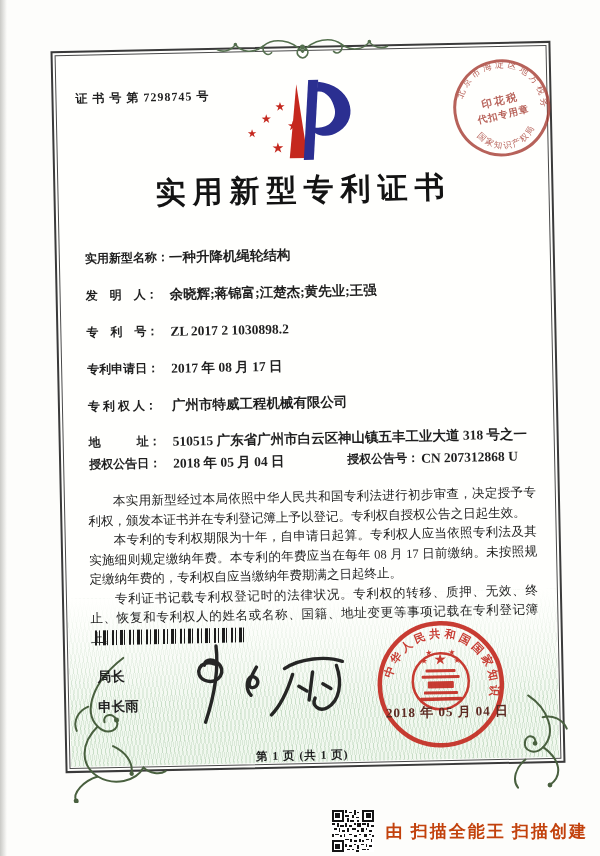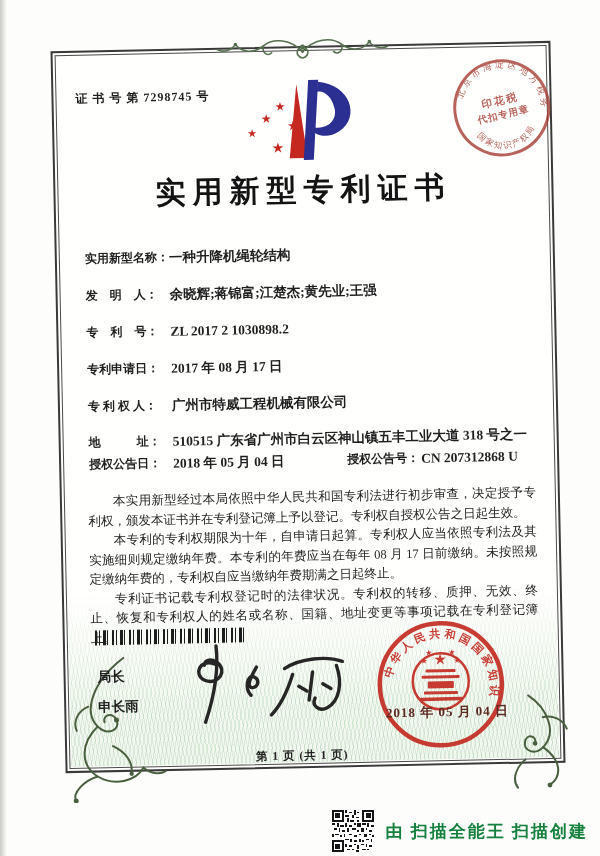--- a/index.html
+++ b/index.html
@@ -62,21 +62,21 @@
 
   .seal{position:absolute;left:310px;top:574px;}
   .seal-date{position:absolute;left:296px;top:658px;width:170px;text-align:center;
              font-size:13px;font-weight:700;color:#5d2a22;letter-spacing:1px;}
 
   .page-info{position:absolute;left:150px;top:700px;width:170px;text-align:center;
              font-size:11.5px;font-weight:700;letter-spacing:1px;}
 
   
   .scan-footer{position:absolute;right:12px;bottom:4px;display:flex;align-items:center;gap:12px;}
-  .scan-text{font-size:17px;font-weight:700;color:#15803d;letter-spacing:2px;
+  .scan-text{font-size:17px;font-weight:700;color:#c2410c;letter-spacing:2px;
              font-family:"Liberation Serif","DejaVu Serif",serif;}
   .qr{width:42px;height:42px;}
 
   svg text{font-family:"Liberation Serif","DejaVu Serif",serif;}
 </style>
 </head>
 <body>
 
 <div class="screen">
 

